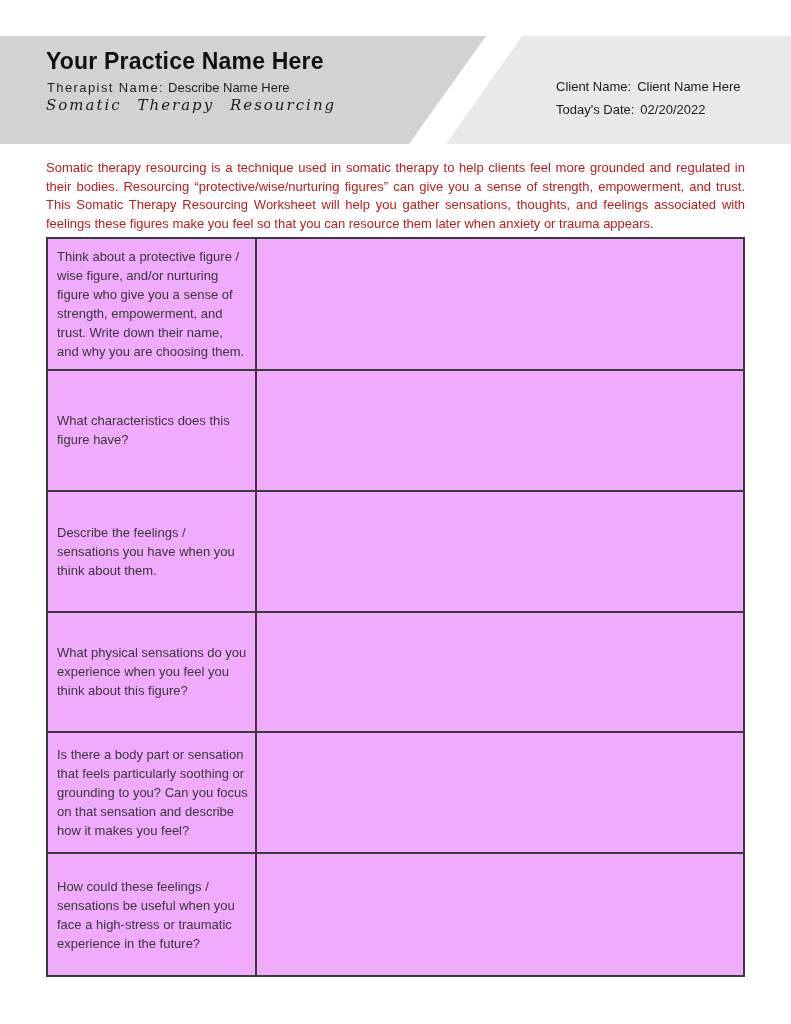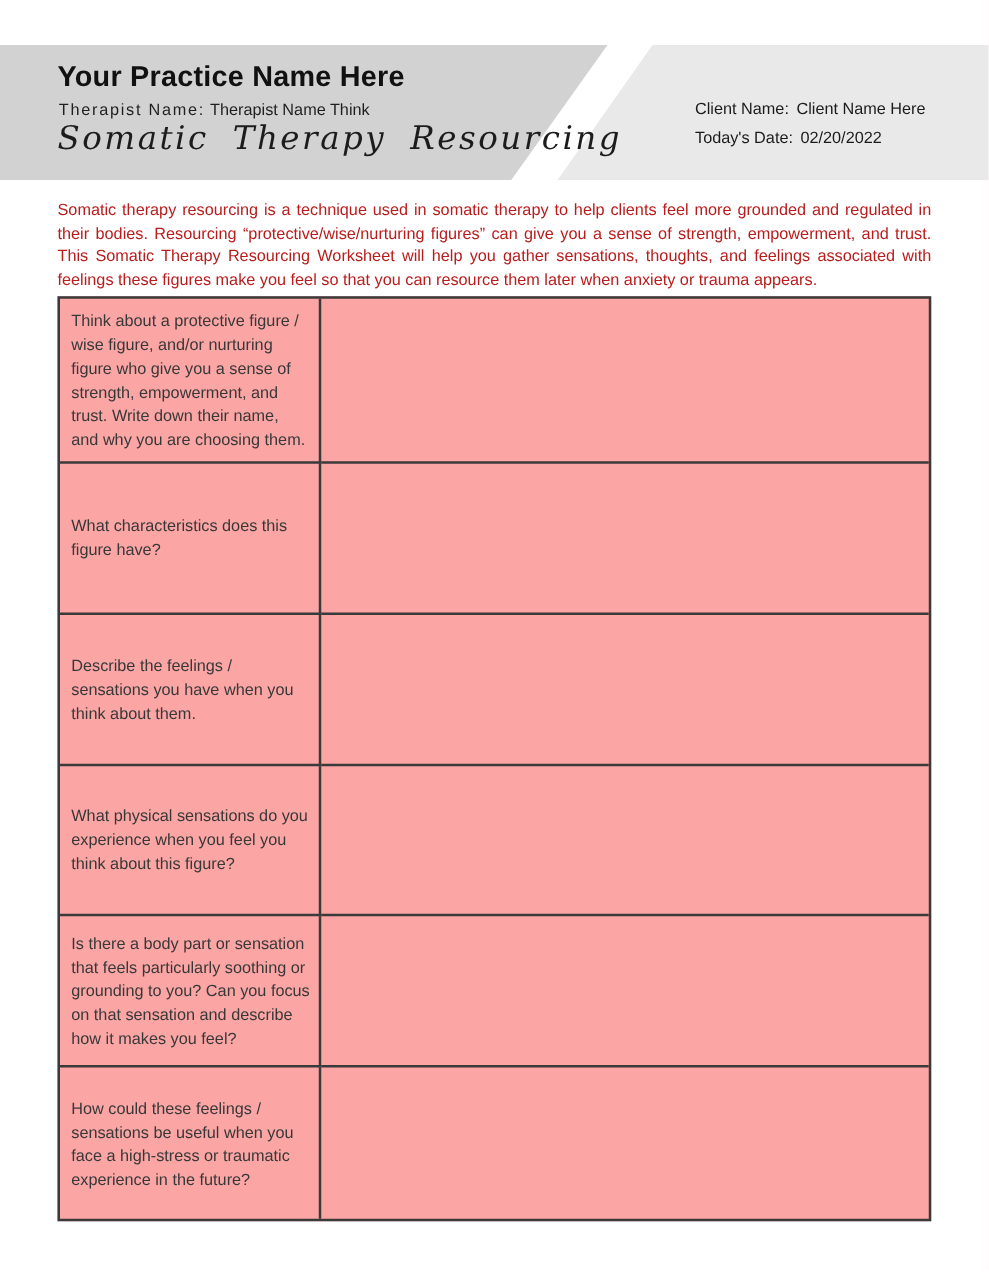--- a/index.html
+++ b/index.html
@@ -56,21 +56,21 @@
   .therapist-line .label {
     letter-spacing: 1.4px;
     margin-right: 4px;
   }
   .script-title {
     position: absolute;
     left: 46px;
     top: 60px;
     font-family: "DejaVu Serif", serif;
     font-style: italic;
-    font-size: 26px;
+    font-size: 15px;
     letter-spacing: 2px;
     word-spacing: 9px;
     color: #1c1c1c;
     white-space: nowrap;
   }
   .client-line {
     position: absolute;
     left: 520px;
     top: 43px;
     font-size: 13px;
@@ -102,21 +102,21 @@
     position: absolute;
     left: 46px;
     top: 237px;
     width: 699px;
     height: 740px;
     display: grid;
     grid-template-columns: 209px 1fr;
     grid-auto-rows: 1fr;
     border: 2px solid #3a3a3a;
     box-sizing: border-box;
-    background: #fca5a5;
+    background: #f0abfc;
   }
   .prompt-cell {
     border-right: 2px solid #3a3a3a;
     border-bottom: 2px solid #3a3a3a;
     padding: 8px 7px 8px 9px;
     display: flex;
     align-items: center;
     font-size: 13px;
     line-height: 19px;
     color: #383838;
@@ -133,21 +133,21 @@
 </head>
 <body>
 
 <div class="header-bands">
   <div class="band-dark"></div>
   <div class="band-light"></div>
 
   <div class="practice-name">Your Practice Name Here</div>
 
   <div class="therapist-line">
-    <span class="label">Therapist Name:</span><span>Therapist Name Think</span>
+    <span class="label">Therapist Name:</span><span>Describe Name Here</span>
   </div>
 
   <div class="script-title">Somatic Therapy Resourcing</div>
 
   <div class="client-line">
     <span class="label">Client Name:</span><span>Client Name Here</span>
   </div>
 
   <div class="date-line">
     <span class="label">Today's Date:</span><span>02/20/2022</span>

